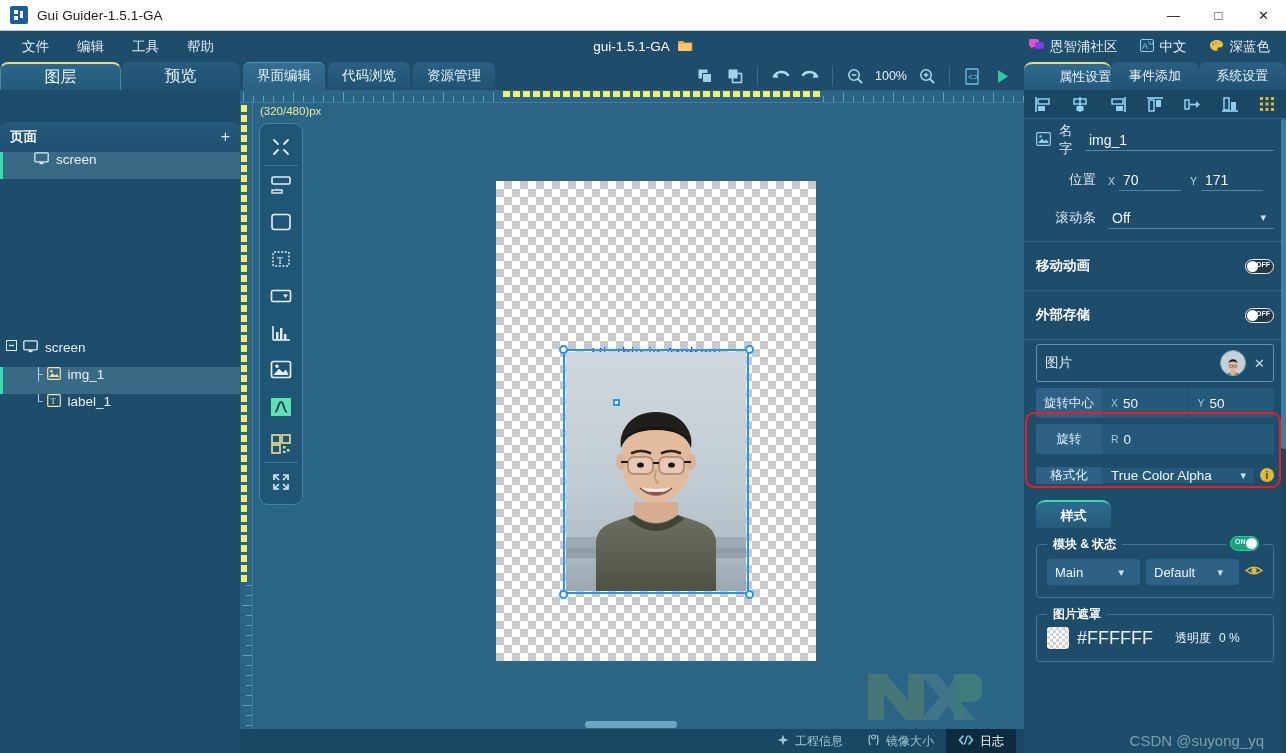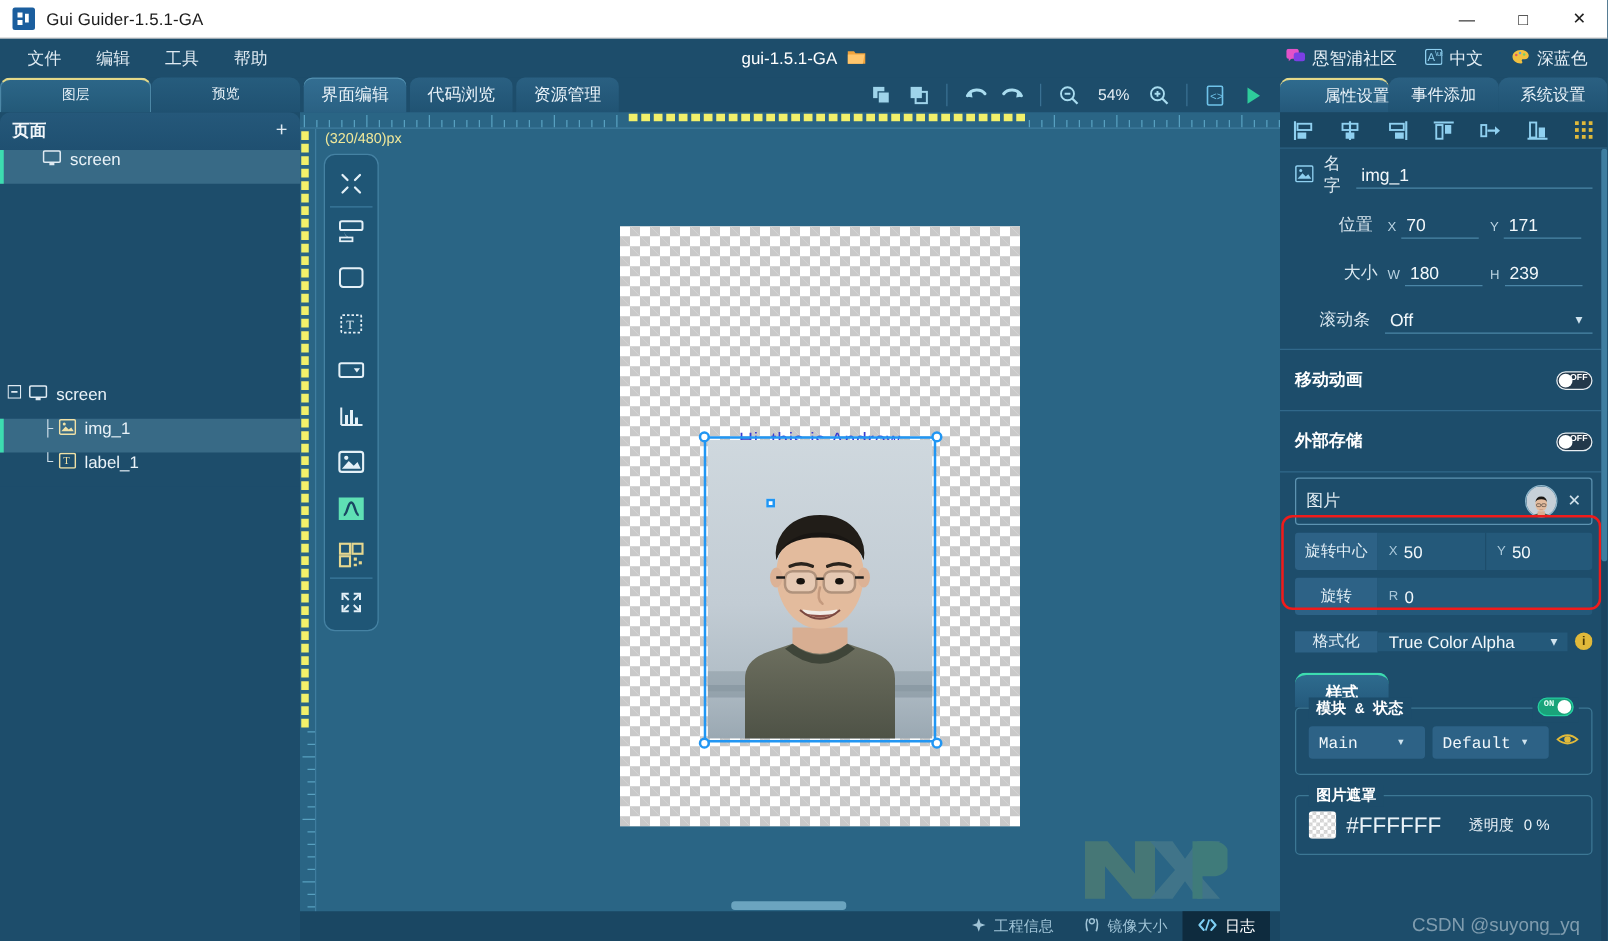--- a/index.html
+++ b/index.html
@@ -45,21 +45,21 @@
   }
   .menubar .right-group {
     margin-left:auto; display:flex; align-items:center; gap:22px; padding-right:16px;
   }
   .mi-right { display:flex; align-items:center; gap:6px; color:#e4eef5; font-size:13.5px; }
 
   
   .left-tabs { position:absolute; left:0; top:62px; width:240px; height:28px; display:flex; }
   .ltab {
     flex:1; height:28px; line-height:27px; text-align:center;
-    font-size:11px; color:#e8f2f8;
+    font-size:16px; color:#e8f2f8;
     border-radius:8px 8px 0 0;
     background:linear-gradient(#265c7d,#1f5171);
   }
   .ltab.active {
     background:linear-gradient(#2c6688,#235978);
     border-top:2px solid #e3d98a; border-left:1px solid #4c87a6; border-right:1px solid #4c87a6;
     line-height:25px;
   }
 
   
@@ -89,21 +89,21 @@
   .rtab.active {
     background:linear-gradient(#2f6b8e,#24587a);
     border-top:2px solid #e3d98a; line-height:25px;text-align:right;
   }
 
   
   .left-panel { position:absolute; left:0; top:90px; width:240px; height:663px; background:#1d4d6b; }
   .panel-head {
     height:30px; display:flex; align-items:center; padding:0 10px;
     background:linear-gradient(#25587a,#1f5071);
-    border-radius:8px 8px 0 0; border-bottom:1px solid #2d6versus;
+    border-radius:8px 8px 0 0; border-bottom:1px solid #2d6versus;margin-top:32px;
   }
   .panel-head { border-bottom:1px solid #2e6customs; }
   .ph-title { color:#f0f6fa; font-size:13.5px; font-weight:bold; }
   .ph-action { margin-left:auto; color:#dfeaf2; font-size:16px; line-height:1; }
 
   .tree-row {
     height:27px; display:flex; font-size:13.5px; color:#e9f2f8;
     padding-left:8px; position:relative;
   }
   .tree-row.selected { background:#386a86; }
@@ -188,21 +188,21 @@
     height:29px; display:flex; align-items:center; justify-content:space-around;
     background:#1a4montrer; background:#1a4763; border-bottom:1px solid #2e6party;
     border-bottom:1px solid #2d6283;
   }
   .align-bar .ab { width:26px; height:22px; display:flex; align-items:center; justify-content:center; }
 
   .prop-body { position:relative; height:634px; overflow:hidden; }
   .prop-scrollbar { position:absolute; right:0; top:0; width:5px; height:634px; background:#1a4461; }
   .prop-scrollbar .thumb { position:absolute; left:0; top:0; width:5px; height:330px; background:#3f7ea0; border-radius:3px; }
 
-  .row { display:flex; align-items:center; height:38px; padding:0 12px;justify-content:flex-end; }
+  .row { display:flex; align-items:center; height:38px; padding:0 12px; }
   .row .lbl { color:#dce9f1; font-size:13.5px; }
   .row .lbl.ico-lbl { display:flex; align-items:center; gap:8px; }
   .lineinput {
     border:none; border-bottom:1px solid #4b86a7; background:transparent;
     color:#f2f8fb; font-size:14px; padding:2px 4px; outline:none;
     font-family:"Liberation Sans", sans-serif;
   }
   .subfield { display:flex; align-items:baseline; gap:4px; }
   .subfield .axis { color:#b9d3e2; font-size:10.5px; }
 
@@ -406,21 +406,21 @@
         </svg>
     </div>
     <div class="ctb-sep"></div>
     <div class="ctb">
       <svg width="17" height="17" viewBox="0 0 17 17">
           <circle cx="7" cy="7" r="5.2" fill="none" stroke="#a9dcef" stroke-width="1.5"></circle>
           <line x1="4.7" y1="7" x2="9.3" y2="7" stroke="#a9dcef" stroke-width="1.5"></line>
           <line x1="10.8" y1="10.8" x2="15" y2="15" stroke="#a9dcef" stroke-width="1.8"></line>
         </svg>
     </div>
-    <div class="zoomlabel">54%</div>
+    <div class="zoomlabel">100%</div>
     <div class="ctb">
       <svg width="17" height="17" viewBox="0 0 17 17">
           <circle cx="7" cy="7" r="5.2" fill="none" stroke="#a9dcef" stroke-width="1.5"></circle>
           <line x1="4.7" y1="7" x2="9.3" y2="7" stroke="#a9dcef" stroke-width="1.5"></line>
           <line x1="7" y1="4.7" x2="7" y2="9.3" stroke="#a9dcef" stroke-width="1.5"></line>
           <line x1="10.8" y1="10.8" x2="15" y2="15" stroke="#a9dcef" stroke-width="1.8"></line>
         </svg>
     </div>
     <div class="ctb-sep"></div>
     <div class="ctb">
@@ -893,31 +893,20 @@
         <div class="subfield" style="width:82px;">
           <span class="axis">X</span>
           <input class="lineinput" style="width: 62px;" value="70">
         </div>
         <div class="subfield" style="width:82px;">
           <span class="axis">Y</span>
           <input class="lineinput" style="width: 62px;" value="171">
         </div>
       </div>
 
-      <div class="row">
-        <div class="lbl" style="width:72px;text-align:right;padding-right:8px;">大小</div>
-        <div class="subfield" style="width:82px;">
-          <span class="axis">W</span>
-          <input class="lineinput" style="width: 62px;" value="180">
-        </div>
-        <div class="subfield" style="width:82px;">
-          <span class="axis">H</span>
-          <input class="lineinput" style="width: 62px;" value="239">
-        </div>
-      </div>
 
       <div class="row">
         <div class="lbl" style="width:72px;text-align:right;padding-right:12px;">滚动条</div>
         <div class="lineinput" style="flex:1;display:flex;align-items:center;">
           <span>Off</span>
           <span class="sel-caret" style="margin-left:auto;margin-right:4px;">▾</span>
         </div>
       </div>
 
       <div class="divider"></div>
@@ -984,21 +973,21 @@
         <div class="fl">格式化</div>
         <div class="fv">
           <span>True Color Alpha</span>
           <span class="sel-caret">▾</span>
         </div>
         <div class="info-dot">i</div>
       </div>
 
       <div class="style-tab">样式</div>
 
-      <div class="fieldset" style="margin-top:0;font-family:Liberation Mono, monospace;">
+      <div class="fieldset" style="margin-top:16px;">
         <div class="legend">模块 &amp; 状态</div>
         <div class="legend-sw">
           <span class="switch on" style="display:inline-block;">
             <span class="knob"></span>
             <span class="txt">ON</span>
           </span>
         </div>
         <div style="display:flex;align-items:center;gap:6px;margin-top:4px;">
           <div class="selbox" style="flex:1;">
             <span>Main</span>

